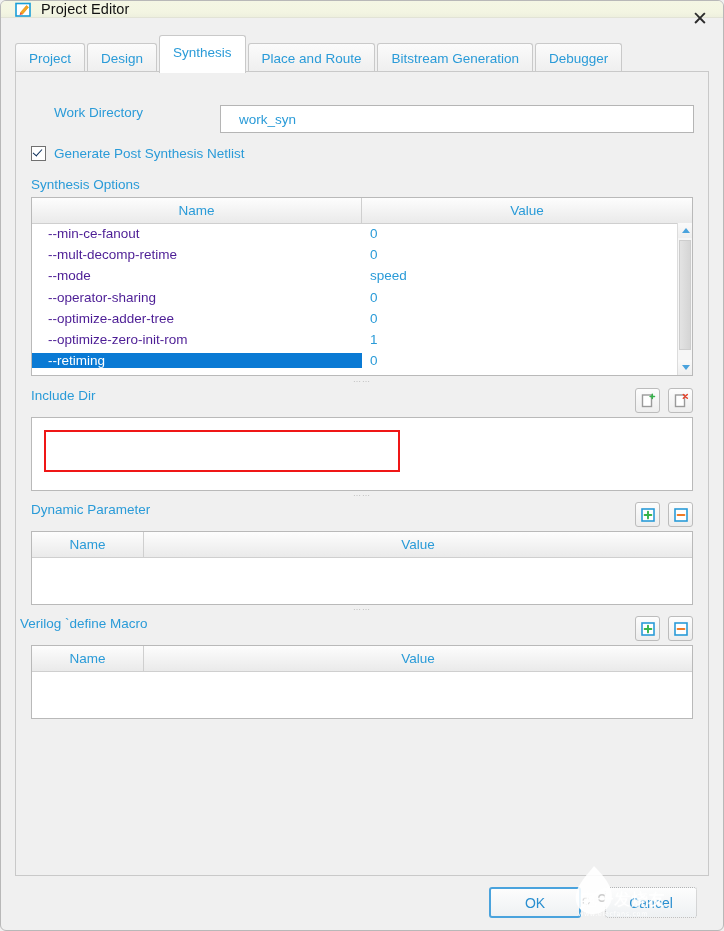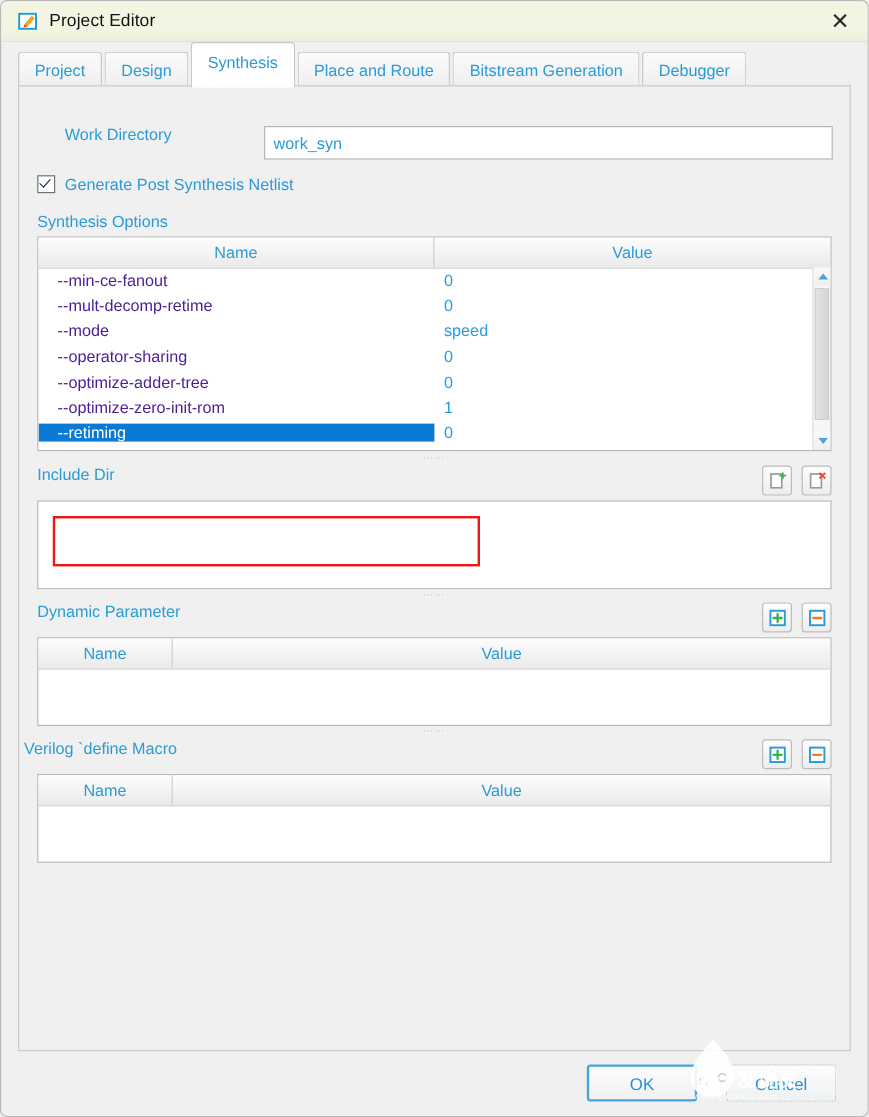--- a/index.html
+++ b/index.html
@@ -18,21 +18,21 @@
     position:absolute;inset:0;
     background:#f0f0f0;
     border:1px solid #b8b8b8;
     border-radius:6px;
     box-sizing:border-box;
     overflow:hidden;
   }
 
   
   #titlebar{
-    position:absolute;left:0;top:0;width:100%;height:34px;
+    position:absolute;left:0;top:0;width:100%;height:17px;
     background:linear-gradient(to bottom,#f4f6e4 0%,#f3f5e2 70%,#eef0de 100%);
     display:flex;align-items:center;
     box-sizing:border-box;
     border-bottom:1px solid #e2e3d6;
   }
   #app-icon{
     width:17px;height:17px;margin-left:14px;margin-right:9px;
     position:relative;flex:none;
   }
   #title-text{font-size:14.5px;color:#111;letter-spacing:.1px;}
@@ -85,21 +85,21 @@
     position:absolute;left:14px;top:33px;right:14px;height:16px;
     display:flex;align-items:flex-start;margin-left:24px;
   }
   #workdir-label{width:166px;flex:none;}
   #workdir-input{
     flex:1;height:28px;
     background:#fff;border:1px solid #b5b5b5;
     box-sizing:border-box;
     font-family:"Liberation Sans",sans-serif;
     font-size:13.5px;color:#2a9bd8;
-    padding:0 7px;outline:none;
+    padding:0 18px;outline:none;
   }
 
   
   #netlist-row{
     position:absolute;left:15px;top:74px;
     display:flex;align-items:center;cursor:pointer;
   }
   #netlist-box{
     width:13px;height:13px;flex:none;
     border:1px solid #707070;background:#fff;

